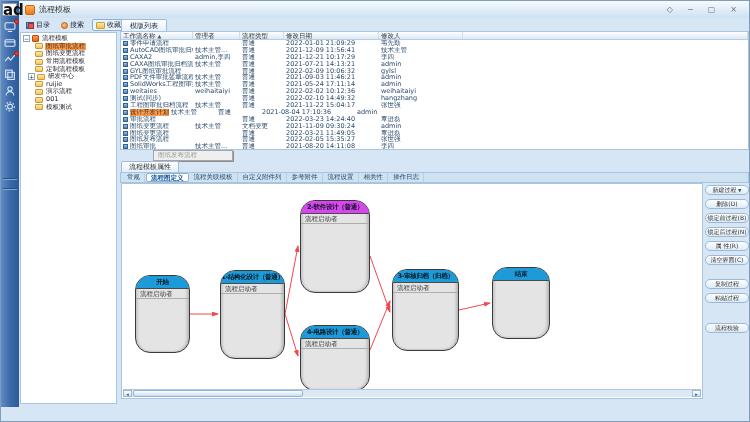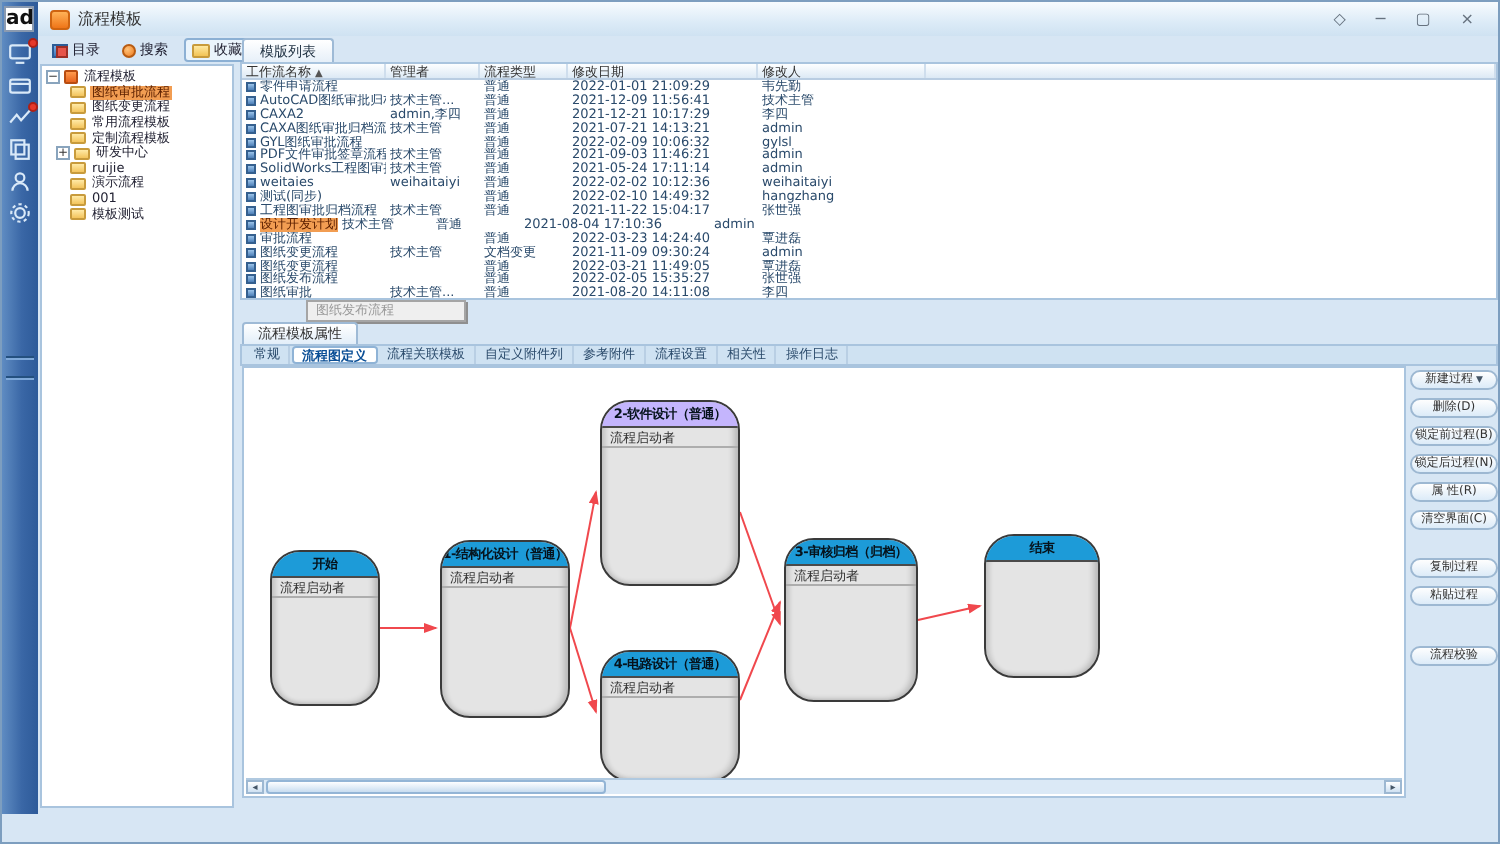--- a/index.html
+++ b/index.html
@@ -4,21 +4,21 @@
 <style>
   html,body{margin:0;padding:0;background:#9fb6cc;}
   .win{position:relative;width:750px;height:422px;background:#d7e6f4;border:1px solid #7d9ebf;
        font-family:"DejaVu Sans","Liberation Sans",sans-serif;overflow:hidden;box-sizing:border-box;}
   *{box-sizing:border-box;}
 
   
   .strip{position:absolute;left:0;top:0;width:18px;height:406px;
          background:linear-gradient(90deg,#5f8cc2,#3a67a6 55%,#2d5a99);z-index:5;}
   .logo{position:absolute;left:1px;top:2px;width:15px;height:13px;background:#fff;border:1px solid #8a9ab0;
-        color:#111;font-size:10px;font-weight:bold;text-align:center;line-height:12px;}
+        color:#111;font-size:15px;font-weight:bold;text-align:center;line-height:12px;}
   .sicon{position:absolute;left:3px;width:12px;height:11px;}
   .sicon svg{display:block;}
   .badge{position:absolute;top:-2px;right:-3px;width:5px;height:5px;border-radius:50%;
          background:#e6392b;border:1px solid #b02015;}
   .ssep{position:absolute;left:2px;width:14px;height:0;border-top:1px solid #24507f;border-bottom:1px solid #7fa9d9;}
 
   
   .titlebar{position:absolute;left:18px;top:0;right:0;height:17px;
             background:linear-gradient(#f7fbfe,#dcebf7 60%,#cfe2f2);
             display:flex;align-items:center;gap:4px;padding:0 6px;}
@@ -436,21 +436,21 @@
     <div id="nodes">
         <div class="node" style="left: 13px; top: 91px; width: 55px; height: 78px; background: rgb(228, 228, 228);">
           <div class="nh" style="background: rgb(29, 155, 216);">开始</div>
           <div class="nb">流程启动者</div>
         </div>
         <div class="node" style="left: 98px; top: 86px; width: 65px; height: 89px; background: rgb(228, 228, 228);">
           <div class="nh" style="background: rgb(29, 155, 216);">1-结构化设计（普通）</div>
           <div class="nb">流程启动者</div>
         </div>
         <div class="node" style="left: 178px; top: 16px; width: 70px; height: 93px; background: rgb(228, 228, 228);">
-          <div class="nh" style="background: #c4b5fd;">2-软件设计（普通）</div>
+          <div class="nh" style="background: #d946ef;">2-软件设计（普通）</div>
           <div class="nb">流程启动者</div>
         </div>
         <div class="node" style="left: 178px; top: 141px; width: 70px; height: 66px; background: rgb(228, 228, 228);">
           <div class="nh" style="background: rgb(29, 155, 216);">4-电路设计（普通）</div>
           <div class="nb">流程启动者</div>
         </div>
         <div class="node" style="left: 270px; top: 85px; width: 67px; height: 82px; background: rgb(228, 228, 228);">
           <div class="nh" style="background: rgb(29, 155, 216);">3-审核归档（归档）</div>
           <div class="nb">流程启动者</div>
         </div>

